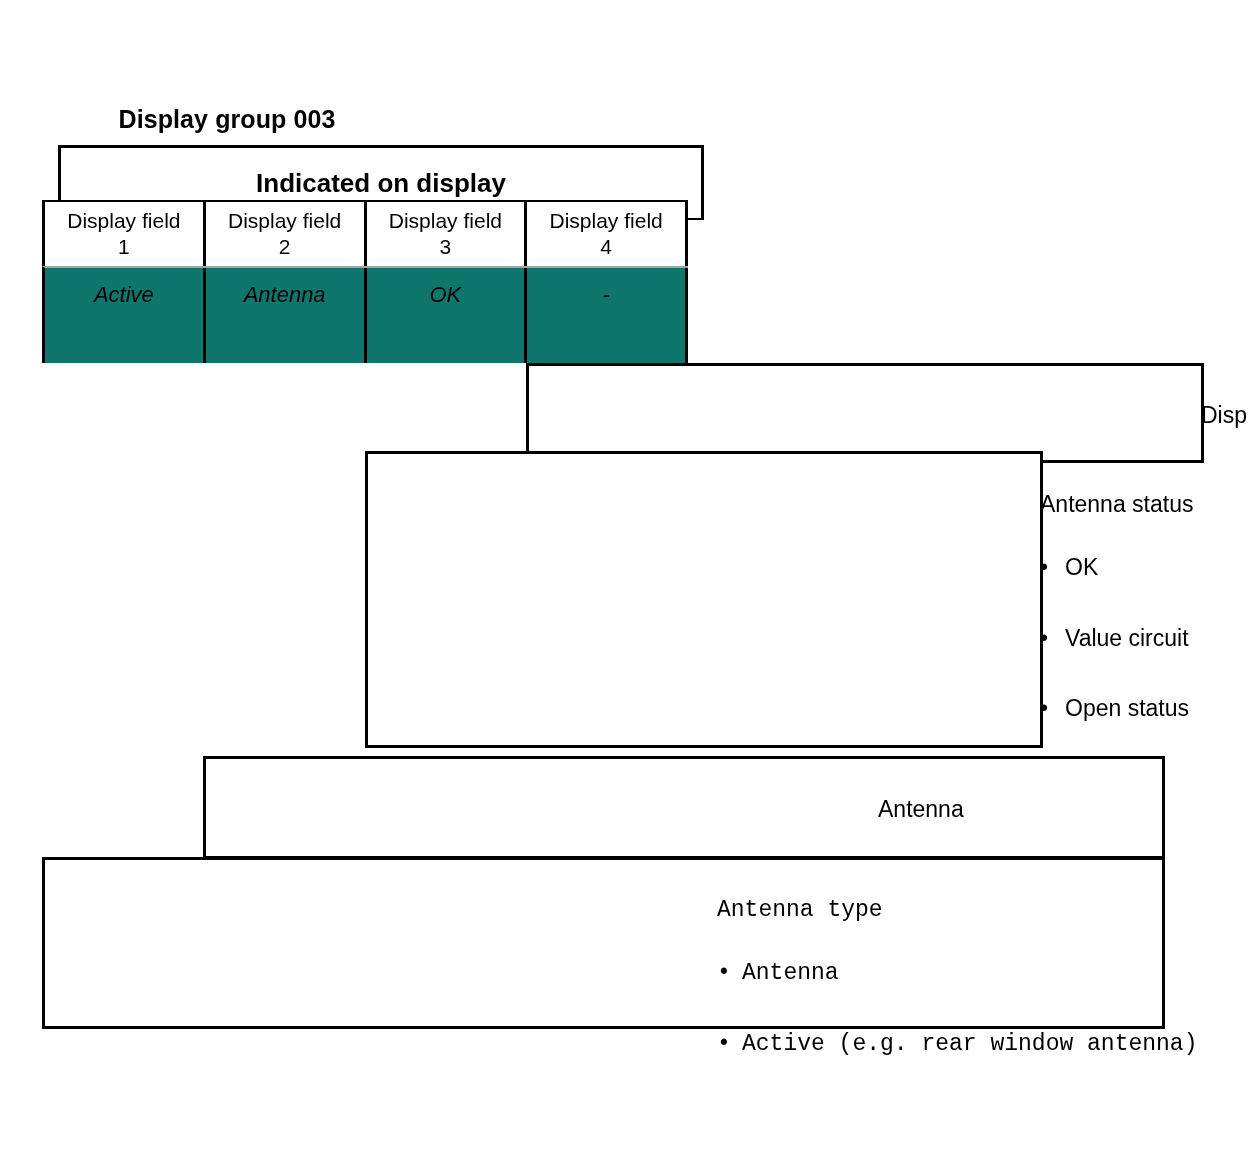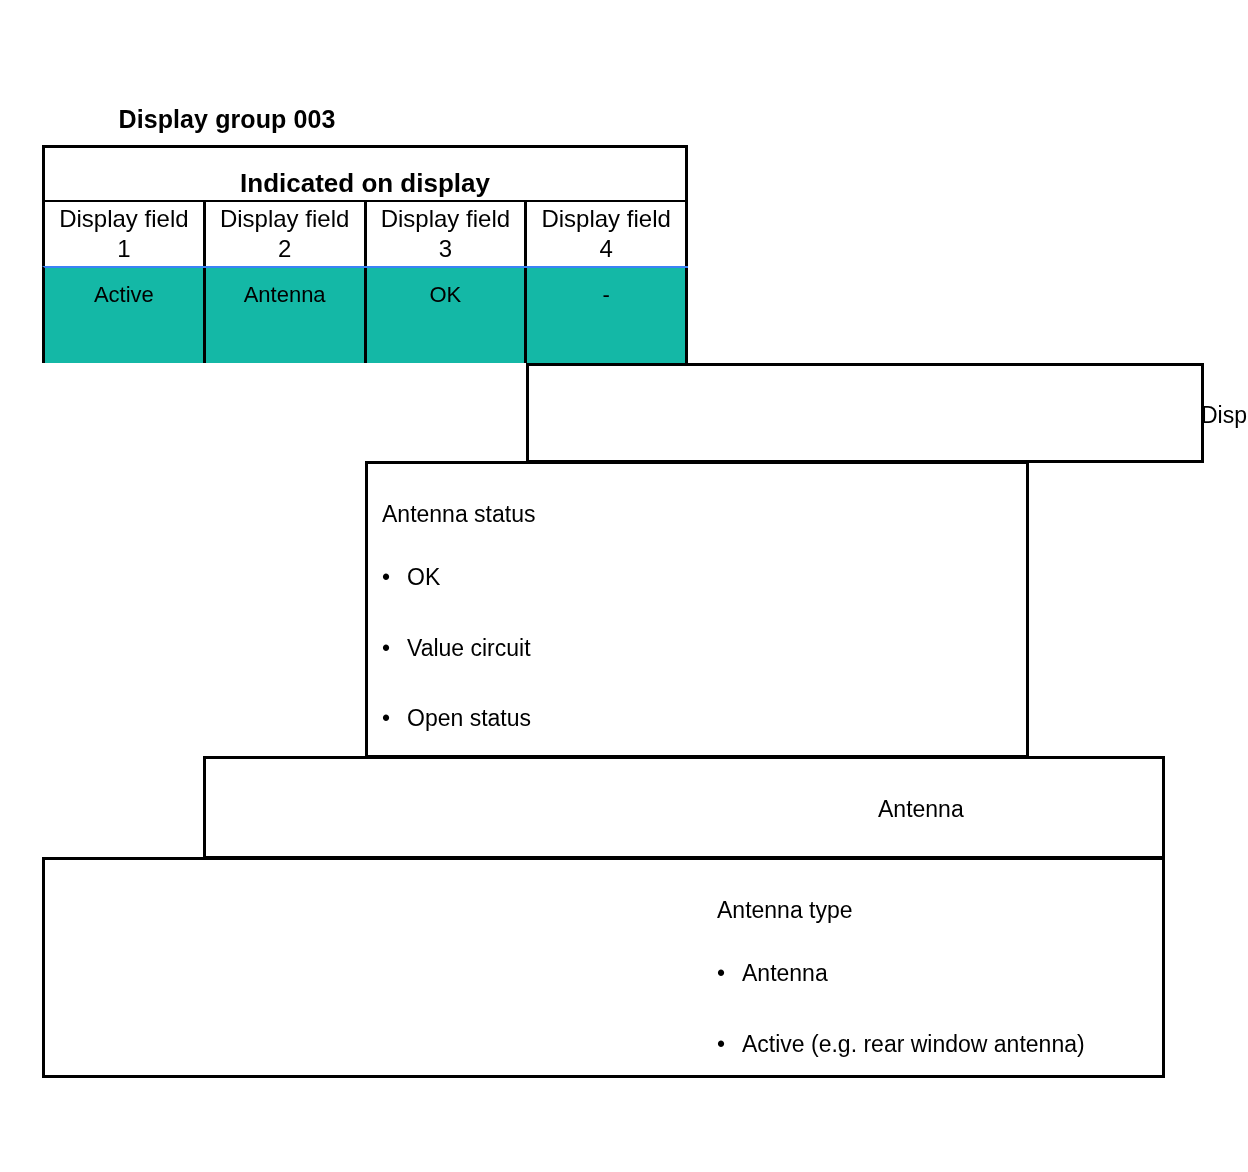--- a/index.html
+++ b/index.html
@@ -41,21 +41,21 @@
   
   #summary-table {
     position: absolute;
     left: 42px;
     top: 145px;
     width: 646px;
     height: 218px;
   }
   #table-title-cell {
     position: absolute;
-    left: 0;
+    left: 16px;
     top: 0;
     width: 646px;
     height: 75px;
     box-sizing: border-box;
     border: 3px solid #000;
     border-bottom-width: 2px;
     display: flex;
     align-items: center;
     justify-content: center;
     font-size: 26px;
@@ -76,37 +76,38 @@
     background: #fff;
   }
   #header-row .hcell {
     flex: 1 1 0;
     box-sizing: border-box;
     border-right: 3px solid #000;
     display: flex;
     flex-direction: column;
     align-items: center;
     justify-content: center;
-    font-size: 24px;
+    font-size: 21px;
     line-height: 1.25;
     text-align: center;
   }
   #header-row .hcell:last-child { border-right: none; }
 
   #value-row {
     position: absolute;
     left: 0;
     top: 121px;
     width: 646px;
     height: 97px;
     display: flex;
     box-sizing: border-box;
     border-left: 3px solid #000;
-    border-top: 2px solid #3b82f6;
-    background: #14b8a6;
+    border-top: 2px solid #a3a3a3;
+    background: #0f766e;
+    font-style: italic;
   }
   #value-row .vcell {
     flex: 1 1 0;
     box-sizing: border-box;
     border-right: 3px solid #000;
     display: flex;
     align-items: flex-start;
     justify-content: center;
     padding-top: 14px;
     font-size: 22px;
@@ -158,43 +159,43 @@
     left: 526px;
     top: 363px;
     width: 639px;
     height: 100px;
   }
   #block-display-field-4 .desc-heading { top: 36px; }
 
   
   #block-display-field-3 {
     left: 365px;
-    top: 461px;
+    top: 451px;
     width: 664px;
     height: 297px;
-    padding-left: 14px;
   }
   #block-display-field-3 .desc-heading { top: 37px; }
   #block-display-field-3 .desc-list { top: 100px; }
 
   
   #block-display-field-2 {
     left: 203px;
     top: 756px;
     width: 962px;
     height: 103px;
   }
   #block-display-field-2 .desc-heading { top: 37px; }
 
   
   #block-display-field-1 {
     left: 42px;
     top: 857px;
     width: 1123px;
-    height: 221px;
+    height: 172px;
+    font-family: Liberation Mono, monospace;
   }
   #block-display-field-1 .desc-heading { top: 37px; }
   #block-display-field-1 .desc-list { top: 100px; }
 </style>
 </head>
 <body>
 
 <div id="title-block">
   <div>Display group 003</div>
   <div>Read Measuring Value Block 3</div>

